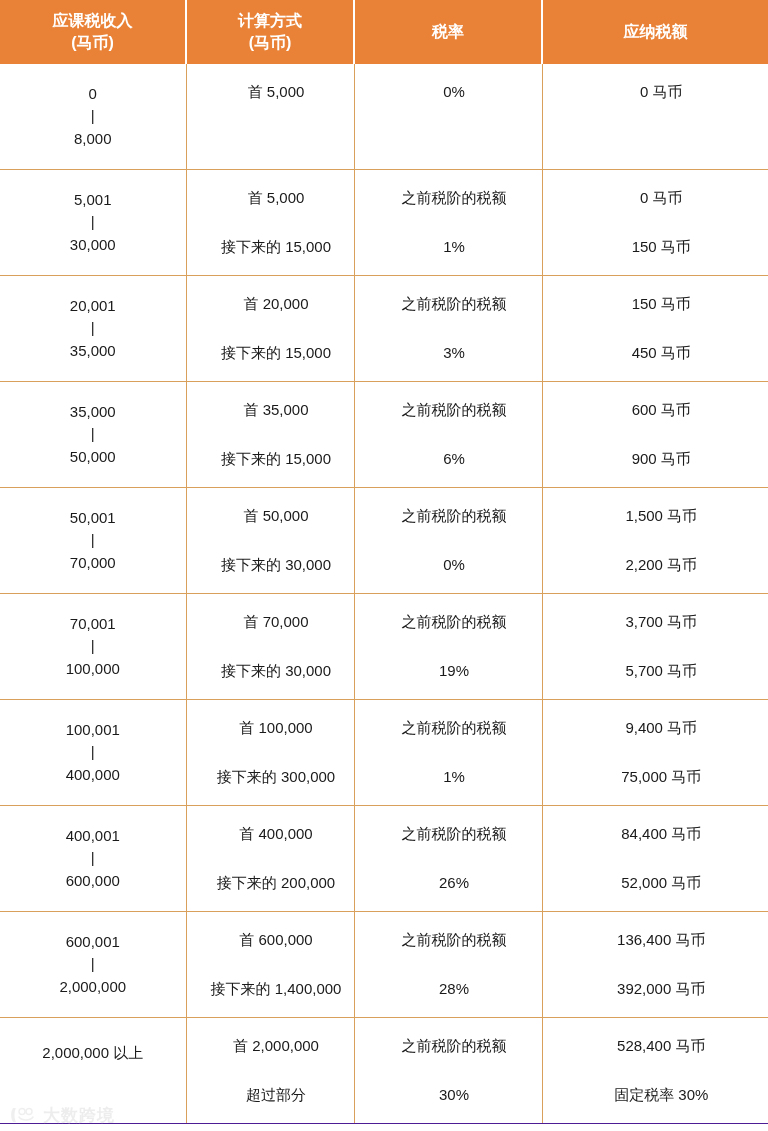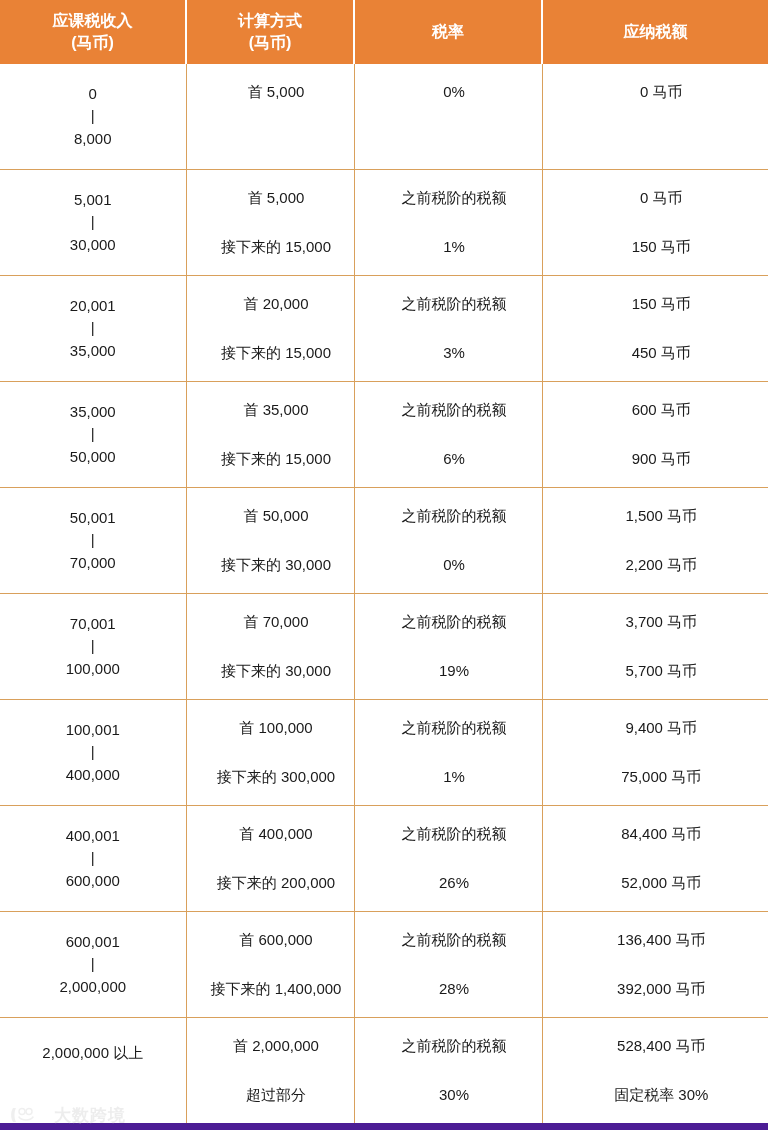--- a/index.html
+++ b/index.html
@@ -52,21 +52,21 @@
     padding: 0;
     text-align: center;
     vertical-align: middle;
     font-size: 15px;
     color: #1a1a1a;
     border-bottom: 1px solid #d9a05b;
     border-right: 1px solid #d9a05b;
     box-sizing: border-box;
   }
   tbody td:last-child { border-right: none; }
-  tbody tr:last-child td { border-bottom: 7px solid #4c1d95; }
+  tbody tr:last-child td { border-bottom: 1px solid #4c1d95; }
 
   
   .range-stack {
     display: flex;
     flex-direction: column;
     justify-content: center;
     align-items: center;
     height: 105px;
     line-height: 1.5;
   }
@@ -100,21 +100,21 @@
   }
   .dual .d-line.blank { visibility: hidden; }
 
   
   .watermark {
     position: absolute;
     left: 10px;
     bottom: 6px;
     display: flex;
     align-items: center;
-    gap: 18px;
+    gap: 7px;
     opacity: 0.45;
     pointer-events: none;
     user-select: none;
   }
   .watermark .wm-mark {
     width: 26px;
     height: 20px;
     display: block;
   }
   .watermark .wm-text {

